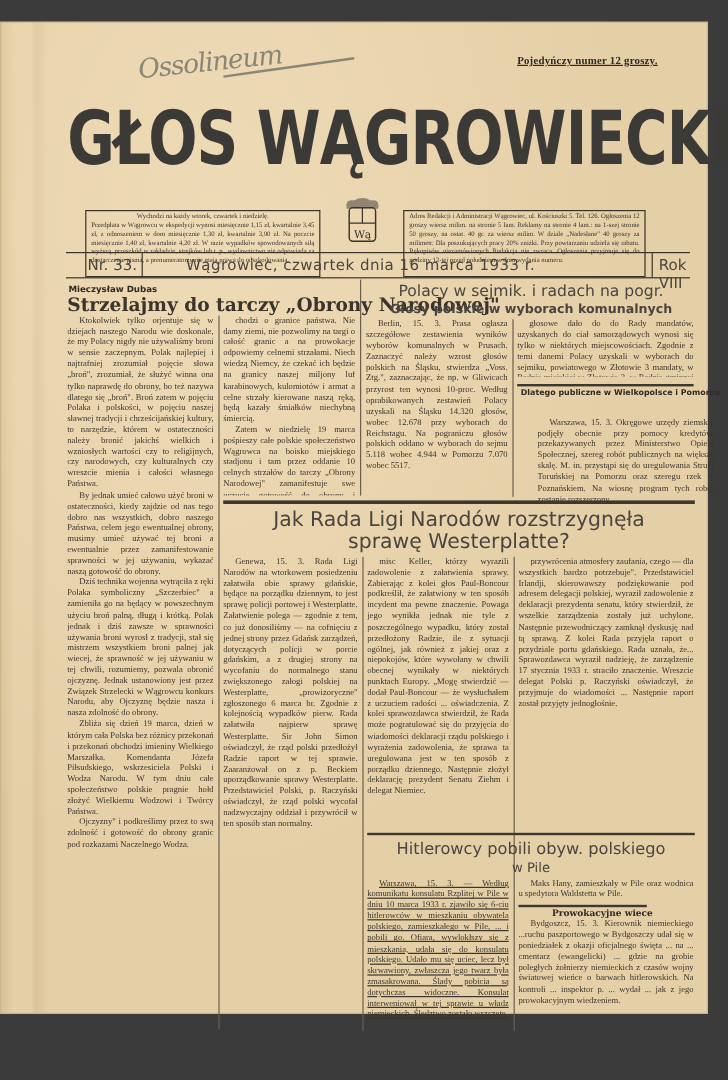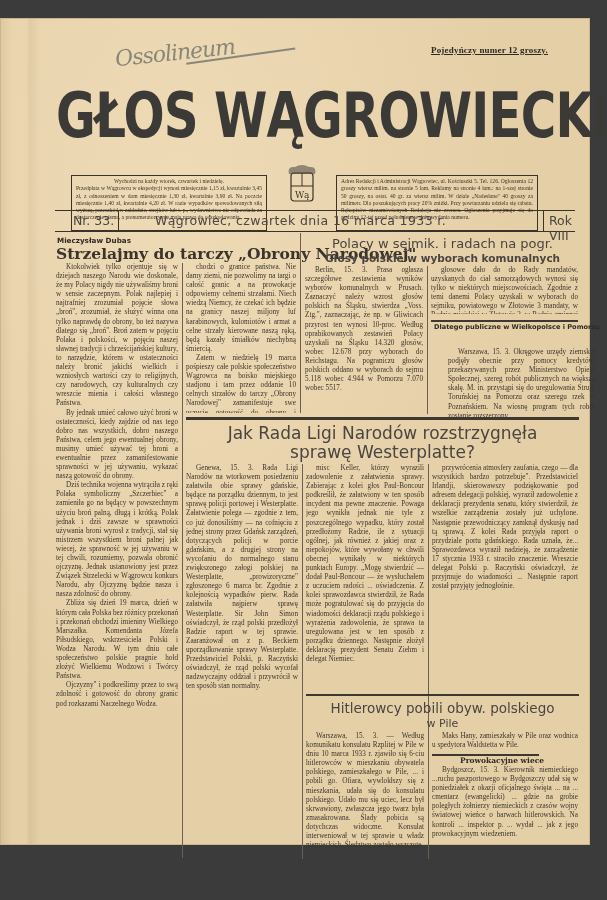--- a/index.html
+++ b/index.html
@@ -120,21 +120,21 @@
   </div>
   <div class="vr" style="left:428px;top:446px;height:395px;"></div>
   <div class="col" style="left:432px;top:446px;width:146px;height:220px;">
     <p>przywrócenia atmosfery zaufania, czego — dla wszystkich bardzo potrzebuje". Przedstawiciel Irlandji, skierowawszy podziękowanie pod adresem delegacji polskiej, wyraził zadowolenie z deklaracji prezydenta senatu, który stwierdził, że wszelkie zarządzenia zostały już uchylone. Następnie przewodniczący zamknął dyskusję nad tą sprawą. Z kolei Rada przyjęła raport o przydziale portu gdańskiego. Rada uznała, że... Sprawozdawca wyraził nadzieję, że zarządzenie 17 stycznia 1933 r. straciło znaczenie. Wreszcie delegat Polski p. Raczyński oświadczył, że przyjmuje do wiadomości ... Następnie raport został przyjęty jednogłośnie.</p>
   </div>
 
   <div class="hr" style="left:306px;top:676px;width:273px;height:2px;"></div>
 
   <div class="hs" style="left:306px;top:682px;width:273px;font-size:13.5px;">Hitlerowcy pobili obyw. polskiego</div>
   <div class="hs" style="left:306px;top:699px;width:273px;font-size:11px;">w Pile</div>
-  <div class="col" style="left:306px;top:714px;width:118px;height:126px;">
+  <div class="col" style="left:306px;top:714px;width:118px;height:126px;text-decoration:underline;">
     <p>Warszawa, 15. 3. — Według komunikatu konsulatu Rzplitej w Pile w dniu 10 marca 1933 r. zjawiło się 6-ciu hitlerowców w mieszkaniu obywatela polskiego, zamieszkałego w Pile, ... i pobili go. Ofiara, wywlokłszy się z mieszkania, udała się do konsulatu polskiego. Udało mu się uciec, lecz był skrwawiony, zwłaszcza jego twarz była zmasakrowana. Ślady pobicia są dotychczas widoczne. Konsulat interweniował w tej sprawie u władz niemieckich. Śledztwo zostało wszczęte.</p>
   </div>
   <div class="col" style="left:432px;top:714px;width:146px;height:22px;">
     <p>Maks Hany, zamieszkały w Pile oraz wodnica u spedytora Waldstetta w Pile.</p>
   </div>
   <div class="hr" style="left:432px;top:736px;width:107px;height:1.5px;"></div>
   <div class="sub" style="left:460px;top:738px;font-family:'DejaVu Serif',serif;font-size:7.5px;">Prowokacyjne wiece</div>
   <div class="col" style="left:432px;top:748px;width:146px;height:92px;">
     <p>Bydgoszcz, 15. 3. Kierownik niemieckiego ...ruchu paszportowego w Bydgoszczy udał się w poniedziałek z okazji oficjalnego święta ... na ... cmentarz (ewangelicki) ... gdzie na grobie poległych żołnierzy niemieckich z czasów wojny światowej wieńce o barwach hitlerowskich. Na kontroli ... inspektor p. ... wydał ... jak z jego prowokacyjnym wiedzeniem.</p>
   </div>

